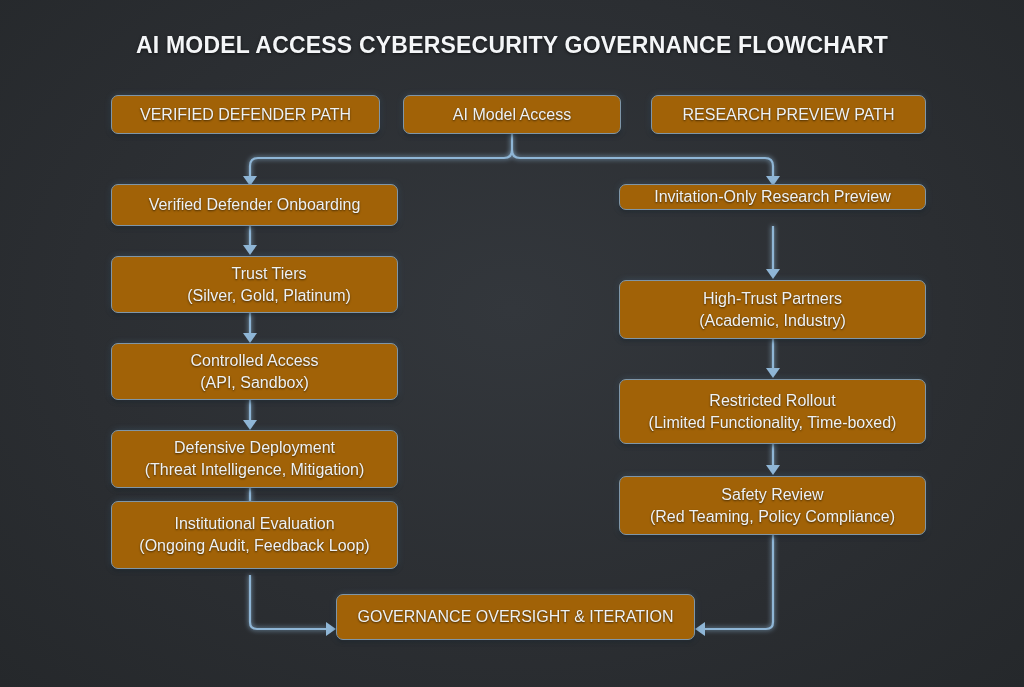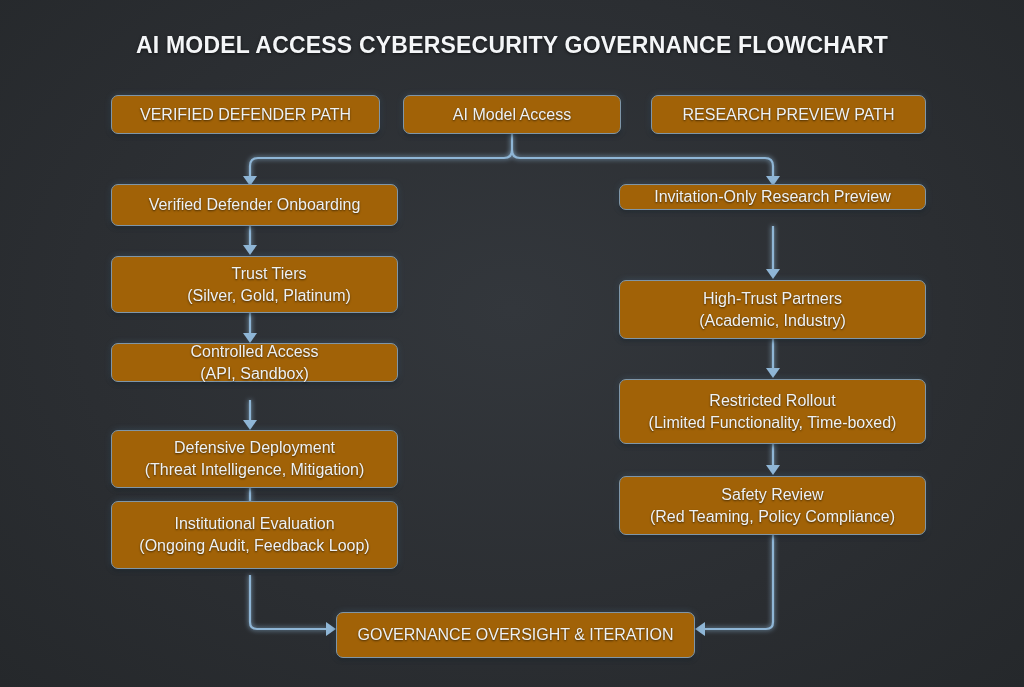--- a/index.html
+++ b/index.html
@@ -84,21 +84,21 @@
   <span>RESEARCH PREVIEW PATH</span>
 </div>
 
 <div class="box" style="left:111px;top:184px;width:287px;height:42px;">
   <span>Verified Defender Onboarding</span>
 </div>
 <div class="box" style="left:111px;top:256px;width:287px;height:57px;padding-left:29px;">
   <span>Trust Tiers</span>
   <span>(Silver, Gold, Platinum)</span>
 </div>
-<div class="box" style="left:111px;top:343px;width:287px;height:39px;">
+<div class="box" style="left:111px;top:343px;width:287px;height:57px;">
   <span>Controlled Access</span>
   <span>(API, Sandbox)</span>
 </div>
 <div class="box" style="left:111px;top:430px;width:287px;height:58px;">
   <span>Defensive Deployment</span>
   <span>(Threat Intelligence, Mitigation)</span>
 </div>
 <div class="box" style="left:111px;top:501px;width:287px;height:68px;">
   <span>Institutional Evaluation</span>
   <span>(Ongoing Audit, Feedback Loop)</span>
@@ -113,15 +113,15 @@
 </div>
 <div class="box" style="left:619px;top:379px;width:307px;height:65px;">
   <span>Restricted Rollout</span>
   <span>(Limited Functionality, Time-boxed)</span>
 </div>
 <div class="box" style="left:619px;top:476px;width:307px;height:59px;">
   <span>Safety Review</span>
   <span>(Red Teaming, Policy Compliance)</span>
 </div>
 
-<div class="box" style="left:336px;top:612px;width:359px;height:46px;">
+<div class="box" style="left:336px;top:594px;width:359px;height:46px;">
   <span>GOVERNANCE OVERSIGHT &amp; ITERATION</span>
 </div>
 
 </body></html>

